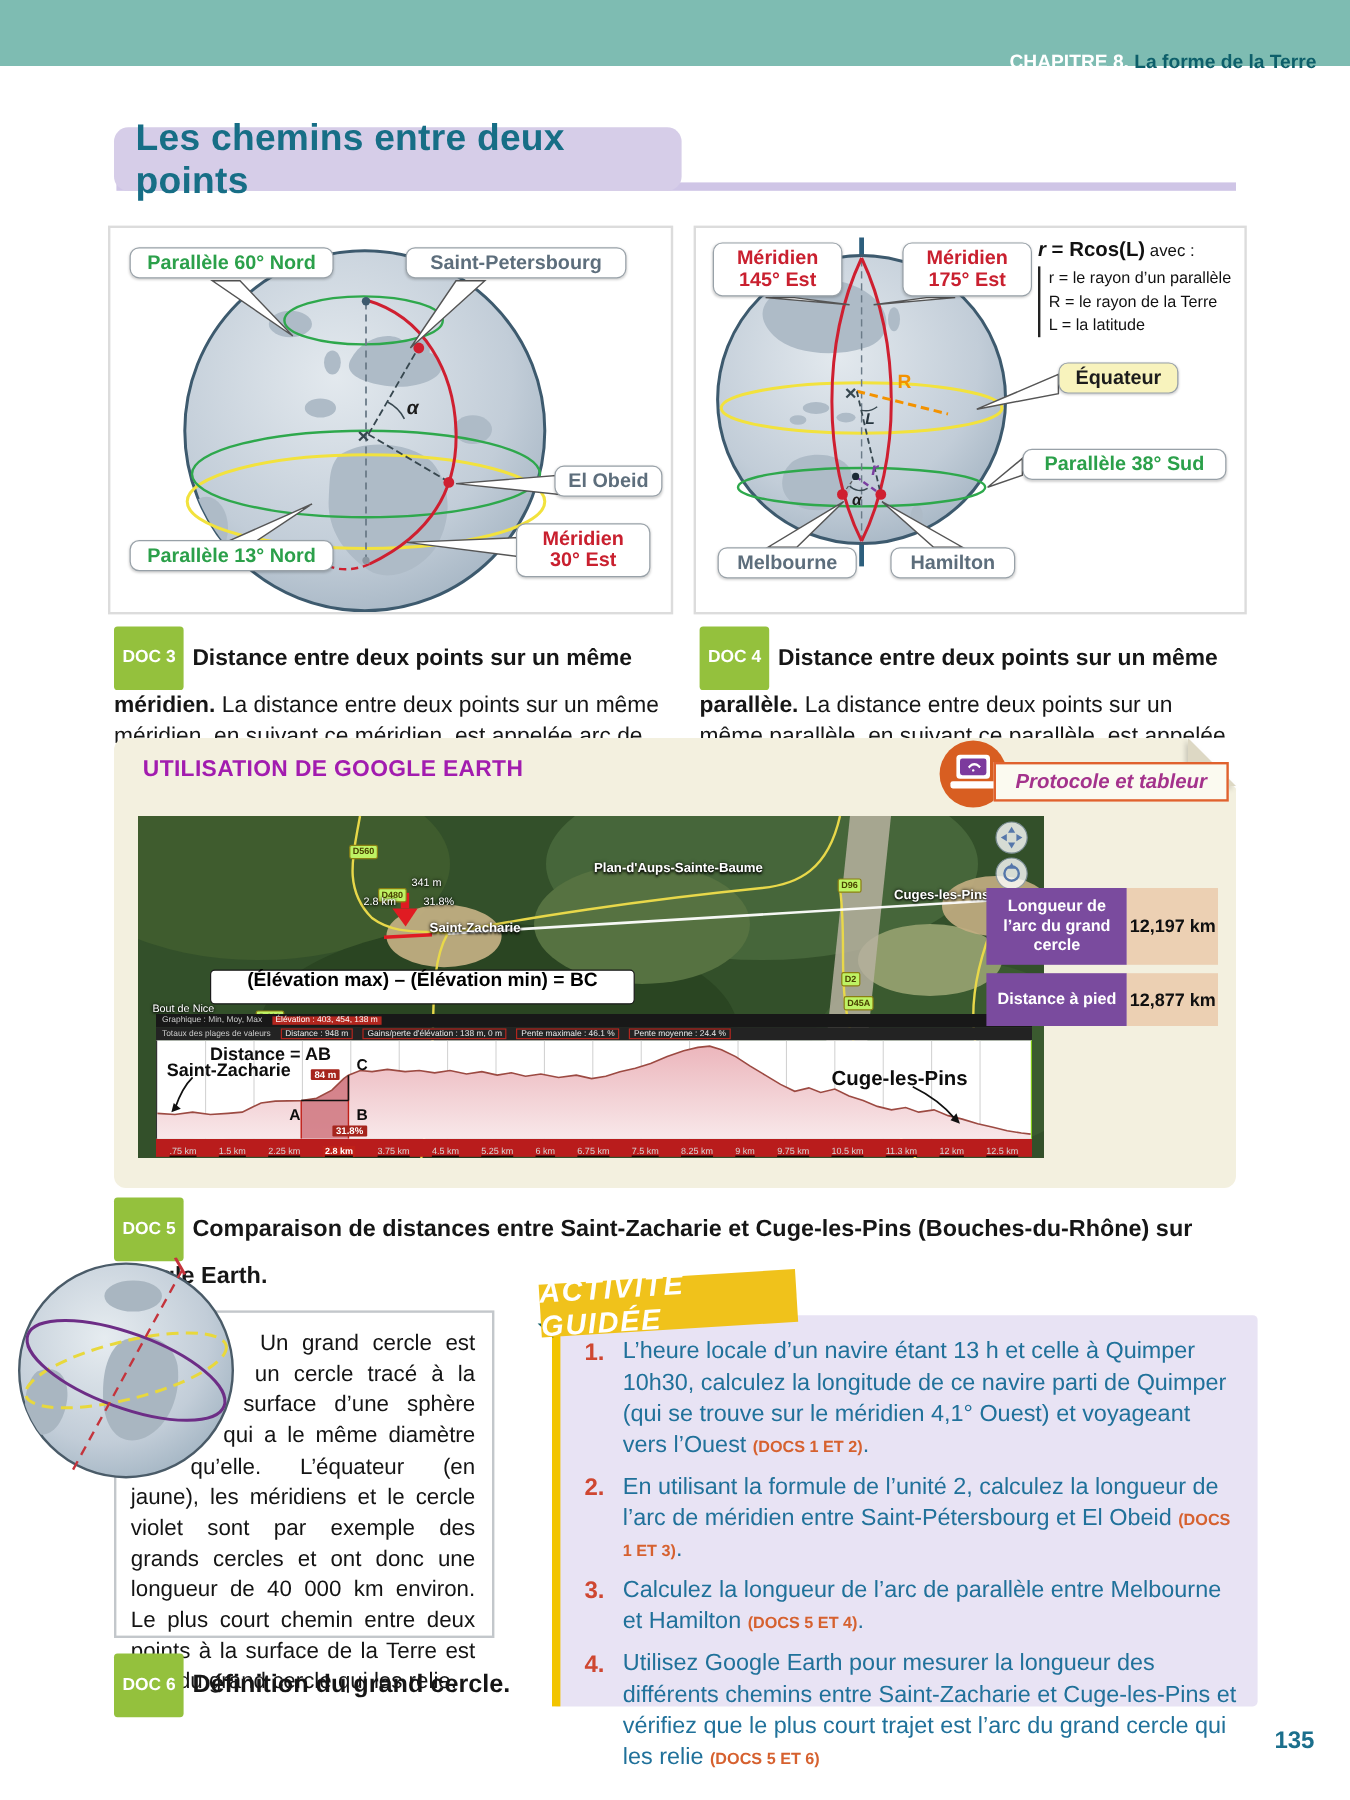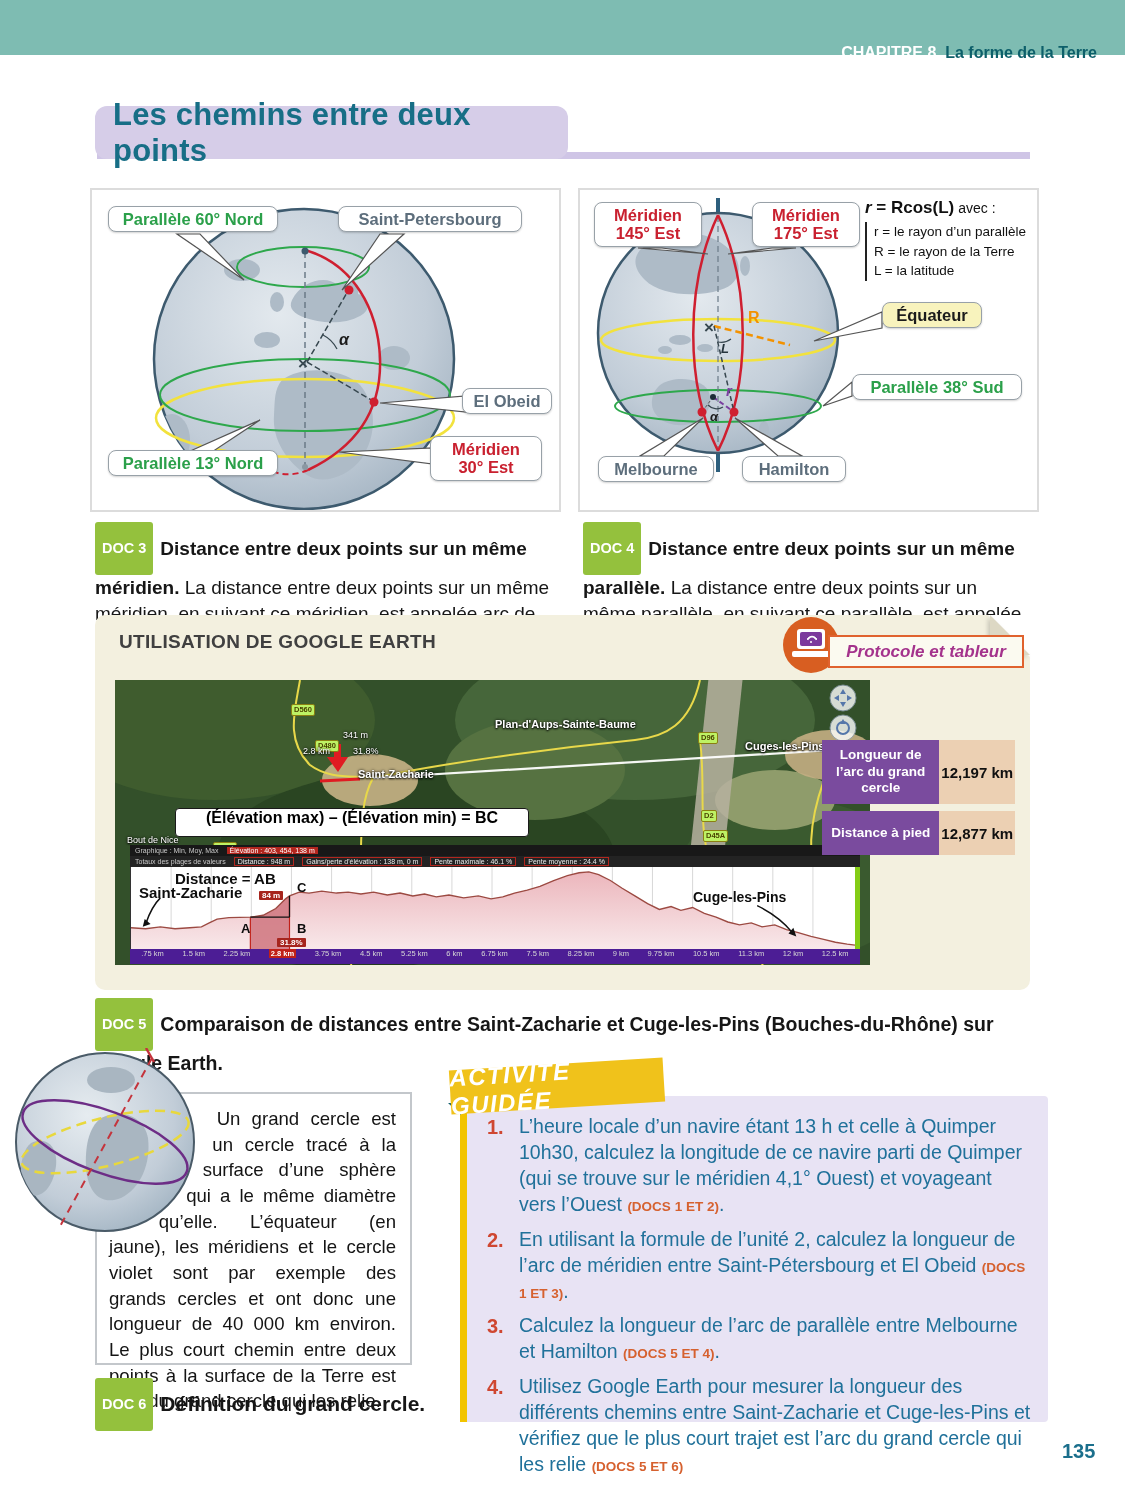--- a/index.html
+++ b/index.html
@@ -36,21 +36,21 @@
   .doccap{position:absolute;font-size:19px;line-height:1.33;color:#161616;}
   .docbadge{display:inline-block;background:#94c13d;color:#ffffff;font-weight:bold;font-size:14.5px;
             padding:17px 7px;border-radius:3px;margin-right:7px;vertical-align:2px;}
   .capbold{font-weight:bold;}
 
   
   .gepanel{position:absolute;left:95px;top:615px;width:935px;height:375px;background:#f3f0df;border-radius:10px;}
   .fold-w{position:absolute;top:0;right:0;width:0;height:0;border-top:42px solid #ffffff;border-left:42px solid transparent;}
   .fold-f{position:absolute;top:0;right:0;width:0;height:0;border-bottom:40px solid #ddd8c4;border-right:40px solid transparent;
           filter:drop-shadow(-2px 2px 2px rgba(0,0,0,.18));}
-  .gehead{position:absolute;left:24px;top:16px;font-size:19px;font-weight:bold;color:#404040;letter-spacing:.3px;}
+  .gehead{position:absolute;left:24px;top:16px;font-size:19px;font-weight:bold;color:#a21caf;letter-spacing:.3px;}
   .geicon{position:absolute;left:688px;top:2px;width:56px;height:56px;background:#d85e21;border-radius:50%;}
   .geicon .scr{position:absolute;left:14px;top:12px;width:28px;height:20px;background:#ffffff;border-radius:3px;}
   .geicon .scr .in{position:absolute;left:3px;top:3px;width:22px;height:14px;background:#7c3a9d;border-radius:2px;}
   .geicon .wifi{position:absolute;left:8px;top:3px;width:6px;height:6px;border:2px solid #fff;border-bottom:none;border-right:none;
                 border-radius:6px 0 0 0;transform:rotate(45deg);}
   .geicon .dot{position:absolute;left:10px;top:9px;width:2px;height:2px;background:#fff;border-radius:50%;}
   .geicon .base{position:absolute;left:9px;top:34px;width:38px;height:6px;background:#ffffff;border-radius:2px;}
   .getag{position:absolute;left:733px;top:20px;width:192px;height:29px;border:2px solid #e0622e;background:#fbfaf0;
          color:#a4338c;font-weight:bold;font-style:italic;font-size:17px;display:flex;align-items:center;justify-content:center;}
 
@@ -63,24 +63,24 @@
   .mannot{position:absolute;left:60px;top:128px;width:352px;height:27px;background:#ffffff;border:1.5px solid #1a1a1a;
           border-radius:4px;color:#000;font-weight:bold;font-size:16px;display:flex;align-items:flex-start;justify-content:center;z-index:3;}
 
   
   .profile{position:absolute;left:15px;top:165px;width:730px;z-index:4;}
   .stats1,.stats2{height:11px;background:#181818;display:flex;align-items:center;gap:8px;padding:0 5px;overflow:hidden;}
   .stats2{background:#232323;}
   .stxt{font-size:7px;color:#c9c9c9;white-space:nowrap;}
   .sred{font-size:7px;color:#ffffff;background:#b3261e;padding:0 3px;white-space:nowrap;}
   .sbox{font-size:7px;color:#e9e9e9;border:1px solid #b3261e;padding:0 3px;white-space:nowrap;}
-  .chart{position:relative;height:82px;background:#ffffff;border-left:1px solid #333;border-right:5px solid #84cc16;}
+  .chart{position:relative;height:82px;background:#ffffff;border-left:1px solid #333;border-right:1px solid #84cc16;}
   .chart .ov{position:absolute;font-weight:bold;color:#0d0d0d;z-index:3;white-space:nowrap;}
   .bdg{position:absolute;background:#a6251d;color:#fff;font-size:8px;font-weight:bold;padding:0 3px;z-index:3;border-radius:1px;}
-  .axis{height:15px;background:#4c1d95;display:flex;align-items:flex-start;justify-content:space-around;padding:0 2px;}
+  .axis{height:15px;background:#b91c1c;display:flex;align-items:flex-end;justify-content:space-around;padding:0 2px;text-decoration:underline;}
   .tick{font-size:7.5px;color:#d6d6d6;white-space:nowrap;}
   .tick.redt{background:#c02018;color:#fff;padding:0 2px;font-weight:bold;}
 
   
   .ge-table{position:absolute;left:727px;top:125px;width:193px;z-index:6;}
   .ge-row{display:flex;margin-bottom:7px;justify-content:center;}
   .ge-l{width:111px;background:#7a4b9e;color:#fff;font-weight:bold;font-size:13.5px;line-height:1.25;
         display:flex;align-items:center;justify-content:center;text-align:center;padding:4px 5px;}
   .ge-v{width:78px;background:#ecd0b3;color:#101010;font-weight:bold;font-size:15px;
         display:flex;align-items:center;justify-content:center;}
@@ -395,21 +395,21 @@
             <path d="M0,63 L15,64 L30,62 L45,64 L60,63 L72,62 L80,58 L88,54 L100,52.5 L122,52 L135,50 L148,43 L158,33 L162,30 L172,26 L182,27 L195,25 L210,27 L222,26 L235,28 L248,26 L262,29 L275,27 L288,30 L300,28 L312,31 L325,29 L340,32 L355,30 L368,33 L380,31 L392,27 L405,24 L418,20 L432,14 L446,9 L458,6 L468,5 L478,8 L490,14 L502,22 L515,30 L528,38 L540,44 L552,41 L562,45 L574,42 L586,48 L598,52 L610,57 L622,60 L634,58 L645,62 L658,60 L670,65 L682,68 L695,72 L708,75 L720,78 L732,80 L740,81" fill="none" stroke="#9c4a42" stroke-width="1.4"></path>
             <line x1="122" y1="52" x2="162" y2="52" stroke="#111" stroke-width="1.3"></line>
             <line x1="162" y1="52" x2="162" y2="30" stroke="#111" stroke-width="1.3"></line>
             <path d="M30,32 C22,40 18,50 15,59" fill="none" stroke="#111" stroke-width="1.5"></path>
             <polygon points="12,62 14,54 20,59" fill="#111"></polygon>
             <path d="M640,40 C656,48 668,58 676,68" fill="none" stroke="#111" stroke-width="1.5"></path>
             <polygon points="680,72 672,69 677,63" fill="#111"></polygon>
           </svg>
           <span class="ov" style="left:44px;top:3px;font-size:15px;">Distance = AB</span>
           <span class="ov" style="left:8px;top:17px;font-size:15px;">Saint-Zacharie</span>
-          <span class="ov" style="left:562px;top:22px;font-size:14px;">Cuge-les-Pins</span>
+          <span class="ov" style="left:562px;top:22px;font-size:17px;">Cuge-les-Pins</span>
           <span class="ov" style="left:110px;top:54px;font-size:13px;">A</span>
           <span class="ov" style="left:166px;top:54px;font-size:13px;">B</span>
           <span class="ov" style="left:166px;top:13px;font-size:13px;">C</span>
           <span class="bdg" style="left:128px;top:24px;">84 m</span>
           <span class="bdg" style="left:146px;top:71px;">31.8%</span>
         </div>
         <div class="axis">
           <span class="tick">.75 km</span>
           <span class="tick">1.5 km</span>
           <span class="tick">2.25 km</span>

